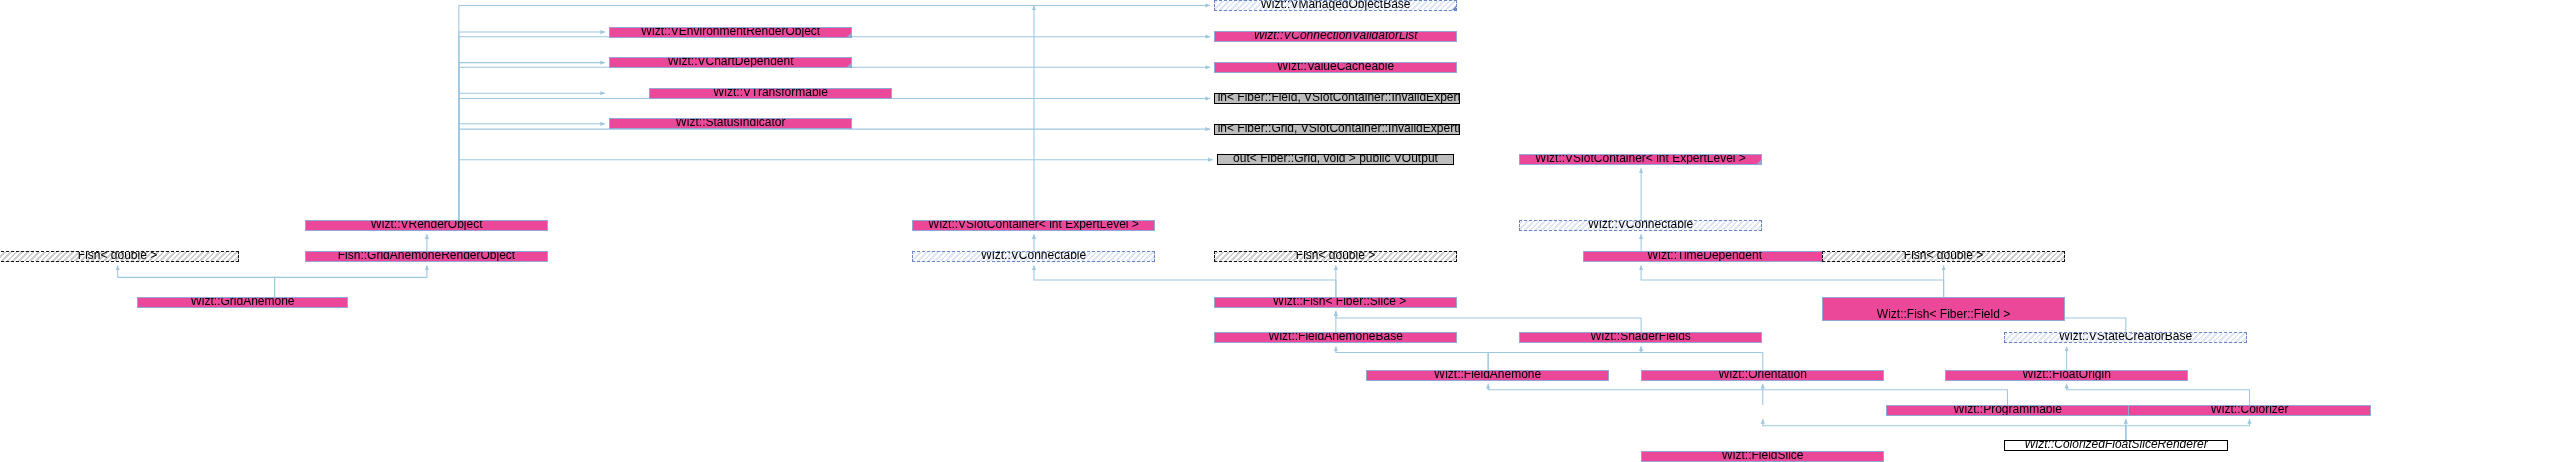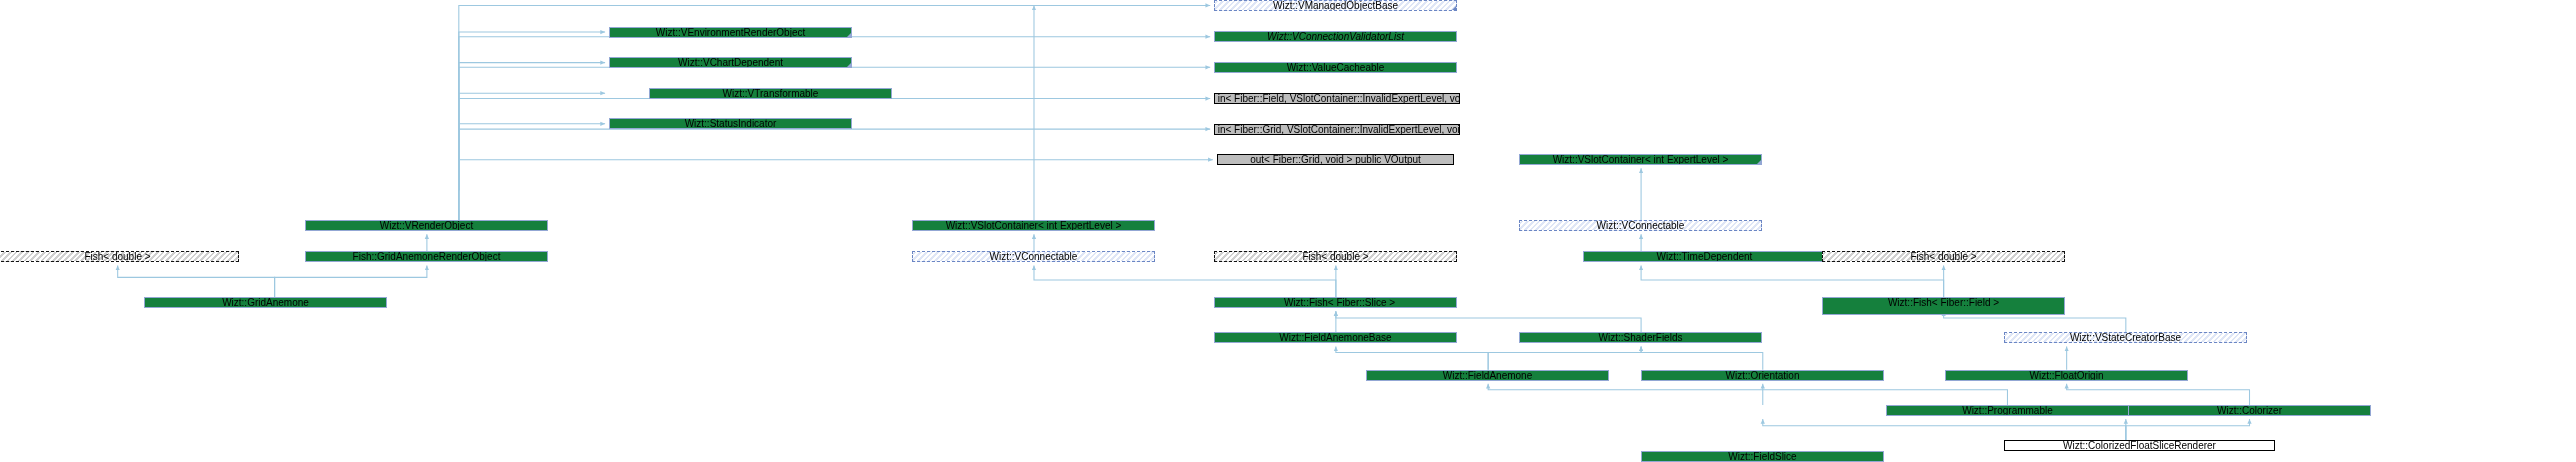--- a/index.html
+++ b/index.html
@@ -24,32 +24,32 @@
     left: 0; top: 0;
     width: 2576px;
     height: 463px;
     pointer-events: none;
   }
   
   .node {
     position: absolute;
     box-sizing: border-box;
     display: flex;
-    align-items: flex-start;
+    align-items: flex-end;
     justify-content: center;
-    font-size: 10px;
+    font-size: 12px;
     line-height: 1;
     color: #000000;
     white-space: nowrap;
     overflow: hidden;
     letter-spacing: 0px;
   }
   
   .node.normal {
-    background: #15803d;
+    background: #ec4899;
     border: 0.7px solid #93a7d4;
   }
   
   .node.tmpl {
     border: 0.7px dashed #6b86c4;
     background-color: #f2f5fc;
     background-image: repeating-linear-gradient(
       -45deg,
       #ffffff 0px, #ffffff 2px,
       #dfe6f6 2px, #dfe6f6 4px
@@ -223,27 +223,27 @@
       </div>
       <div class="node extern" style="left: 1214px; top: 251px; width: 243px; height: 11.3px;">
         <span class="label">Fish&lt; double &gt;</span>
       </div>
       <div class="node normal" style="left: 1583px; top: 251px; width: 243px; height: 11.3px;">
         <span class="label">Wizt::TimeDependent</span>
       </div>
       <div class="node extern" style="left: 1822px; top: 251px; width: 243px; height: 11.3px;">
         <span class="label">Fish&lt; double &gt;</span>
       </div>
-      <div class="node normal" style="left: 144px; top: 297px; width: 243px; height: 11.3px;">
+      <div class="node normal" style="left: 137px; top: 297px; width: 211px; height: 11.3px;">
         <span class="label">Wizt::GridAnemone</span>
       </div>
       <div class="node normal" style="left: 1214px; top: 297px; width: 243px; height: 11.3px; padding-left: 8px;">
         <span class="label">Wizt::Fish&lt; Fiber::Slice &gt;</span>
       </div>
-      <div class="node normal" style="left: 1822px; top: 297px; width: 243px; height: 18px;">
+      <div class="node normal" style="left: 1822px; top: 297px; width: 243px; height: 24px;">
         <span class="label">Wizt::Fish&lt; Fiber::Field &gt;</span>
       </div>
       <div class="node normal" style="left: 1214px; top: 332px; width: 243px; height: 11.3px;">
         <span class="label">Wizt::FieldAnemoneBase</span>
       </div>
       <div class="node normal" style="left: 1519px; top: 332px; width: 243px; height: 11.3px;">
         <span class="label">Wizt::ShaderFields</span>
       </div>
       <div class="node tmpl" style="left: 2004px; top: 332px; width: 243px; height: 11.3px;">
         <span class="label">Wizt::VStateCreatorBase</span>
@@ -259,19 +259,19 @@
       </div>
       <div class="node normal" style="left: 1641px; top: 405px; width: 243px; height: 11.3px; margin-top: 46px;">
         <span class="label">Wizt::FieldSlice</span>
       </div>
       <div class="node normal" style="left: 1886px; top: 405px; width: 243px; height: 11.3px;">
         <span class="label">Wizt::Programmable</span>
       </div>
       <div class="node normal" style="left: 2128px; top: 405px; width: 243px; height: 11.3px;">
         <span class="label">Wizt::Colorizer</span>
       </div>
-      <div class="node current" style="left: 2004px; top: 440px; width: 271px; height: 11.3px;">
+      <div class="node current" style="left: 2004px; top: 440px; width: 224px; height: 11.3px; font-style: italic;">
         <span class="label">Wizt::ColorizedFloatSliceRenderer</span>
       </div>
     </div>
 
 </div>
 
 
 </body></html>

